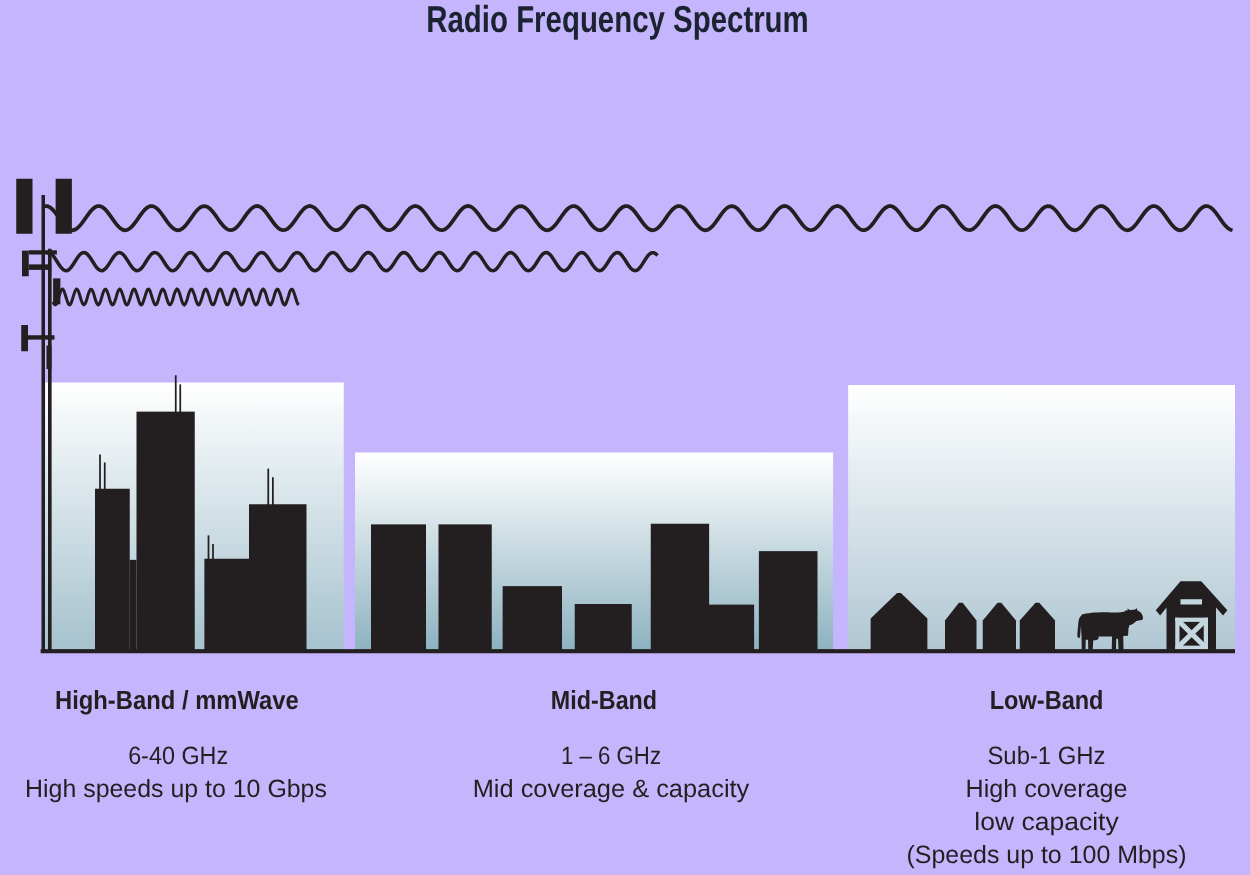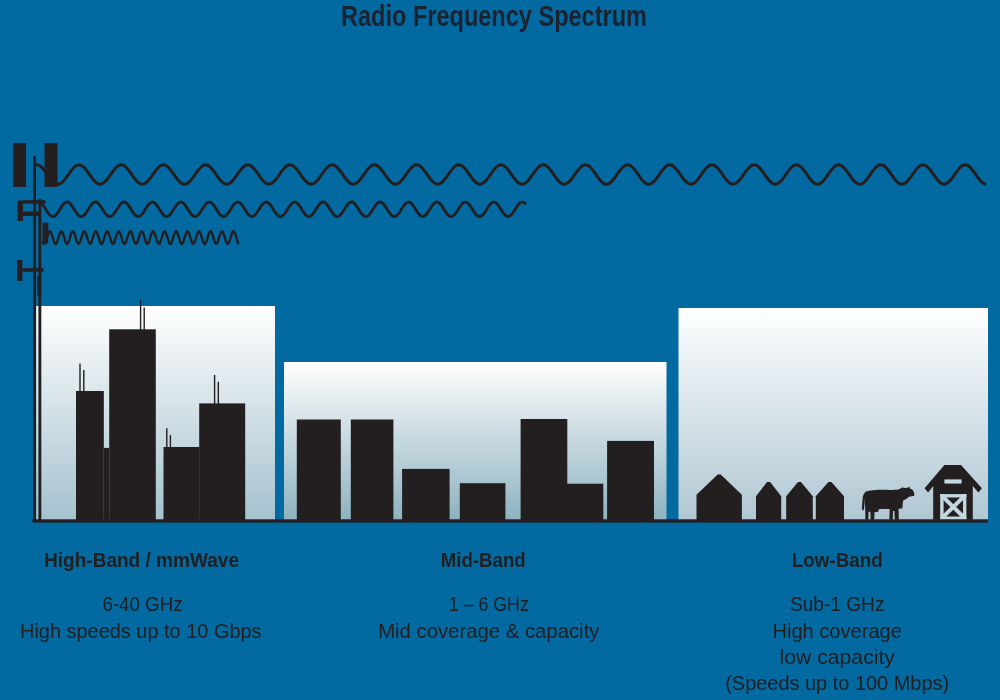--- a/index.html
+++ b/index.html
@@ -1,15 +1,15 @@
 <!DOCTYPE html>
 <html><head><meta charset="utf-8">
 <style>
 html,body{margin:0;padding:0;background:#ffffff;}
-#stage{position:relative;width:1000px;height:700px;background:#0369a1;overflow:hidden;}
+#stage{position:relative;width:1000px;height:700px;background:#c4b5fd;overflow:hidden;}
 svg text{font-family:"Liberation Sans",sans-serif;}
 </style></head>
 <body>
 <div id="stage">
 <svg width="1000" height="700" viewBox="0 0 1000 700">
 <defs>
 <linearGradient id="g1" x1="0" y1="0" x2="0" y2="1">
 <stop offset="0" stop-color="#ffffff"></stop>
           <stop offset="1" stop-color="#a5c2ce"></stop>
 </linearGradient>

